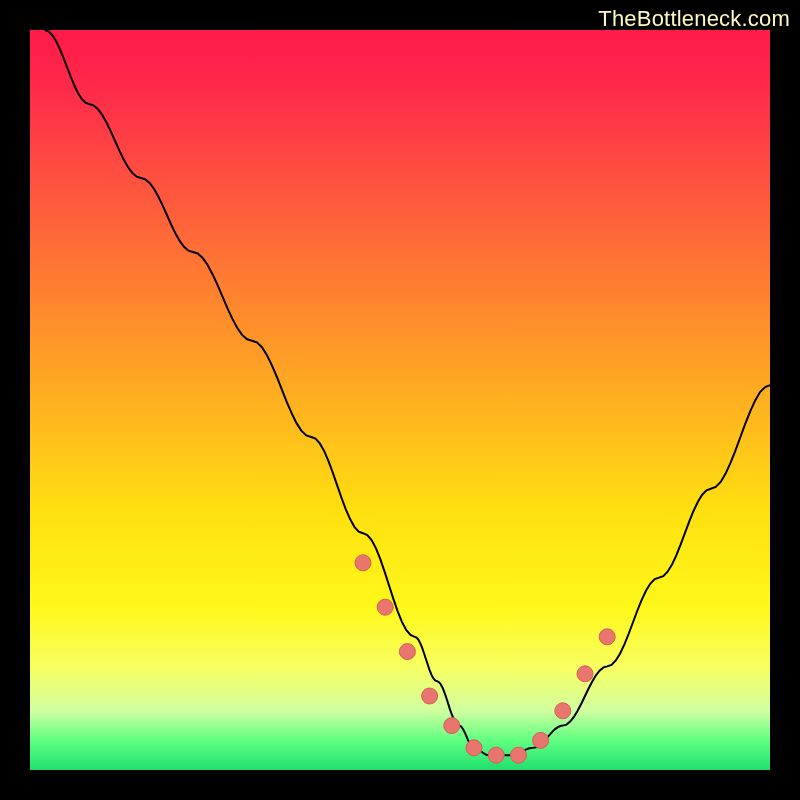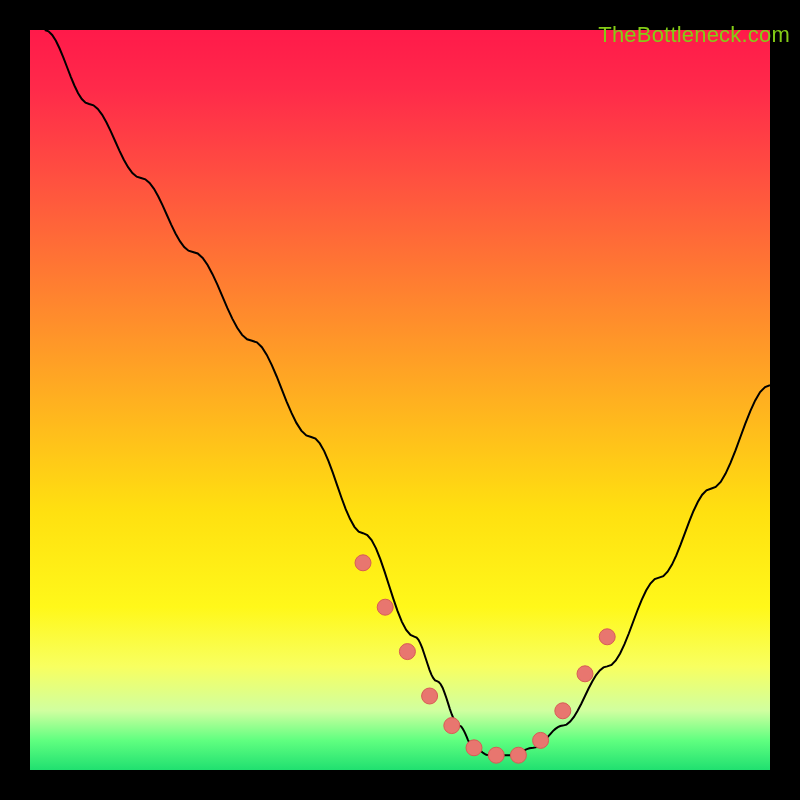--- a/index.html
+++ b/index.html
@@ -25,23 +25,23 @@
       #ffb020 50%,
       #ffe010 65%,
       #fff81a 78%,
       #f8ff60 86%,
       #d0ffa0 92%,
       #60ff80 96%,
       #20e070 100%);
   }
   .watermark {
     position: absolute;
-    top: 22px;
+    top: 6px;
     right: 10px;
-    color: #84cc16;
+    color: #fef9c3;
     font-size: 22px;
     font-weight: 500;
     letter-spacing: 0.2px;
     z-index: 10;
   }
   svg.overlay {
     position: absolute;
     left: 30px;
     top: 30px;
     width: 740px;

